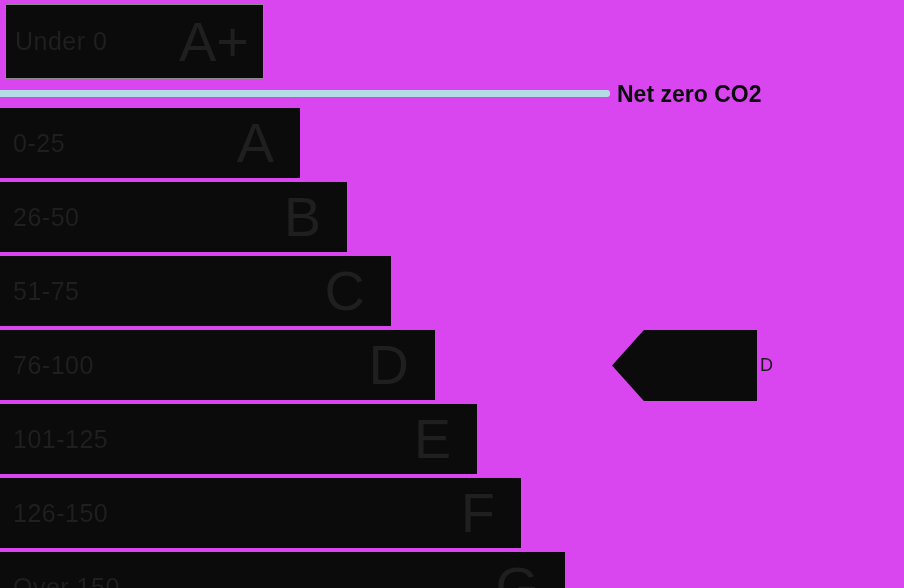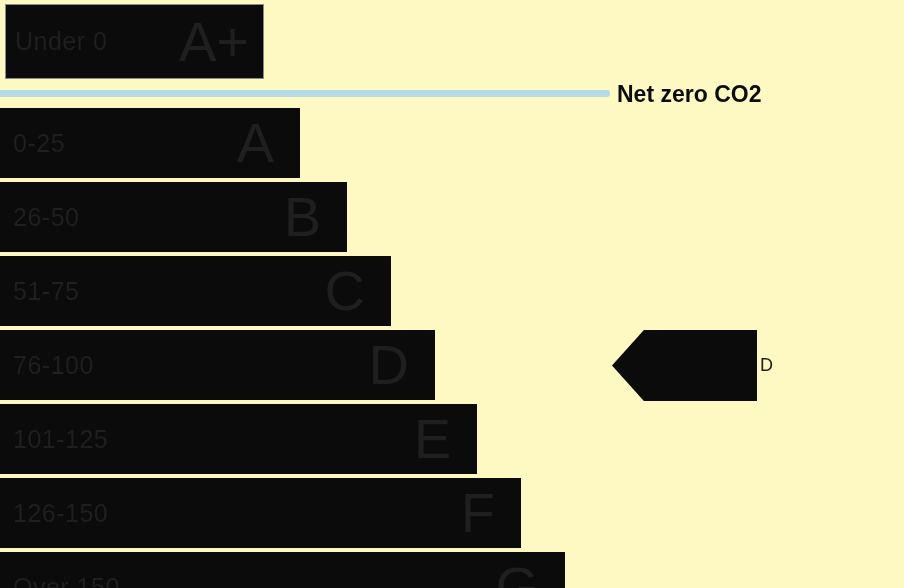--- a/index.html
+++ b/index.html
@@ -1,20 +1,20 @@
 <!DOCTYPE html>
 <html><head>
 <meta charset="utf-8">
 <style>
   html, body { margin: 0; padding: 0; background: #ffffff; }
   .stage {
     position: relative;
     width: 904px;
     height: 588px;
-    background: #fef9c3;
+    background: #d946ef;
     overflow: hidden;
     font-family: "Liberation Sans", sans-serif;
   }
   .band {
     position: absolute;
     background: #0b0b0b;
     color: #1f1f1f;
     display: flex;
     align-items: center;
     justify-content: space-between;

